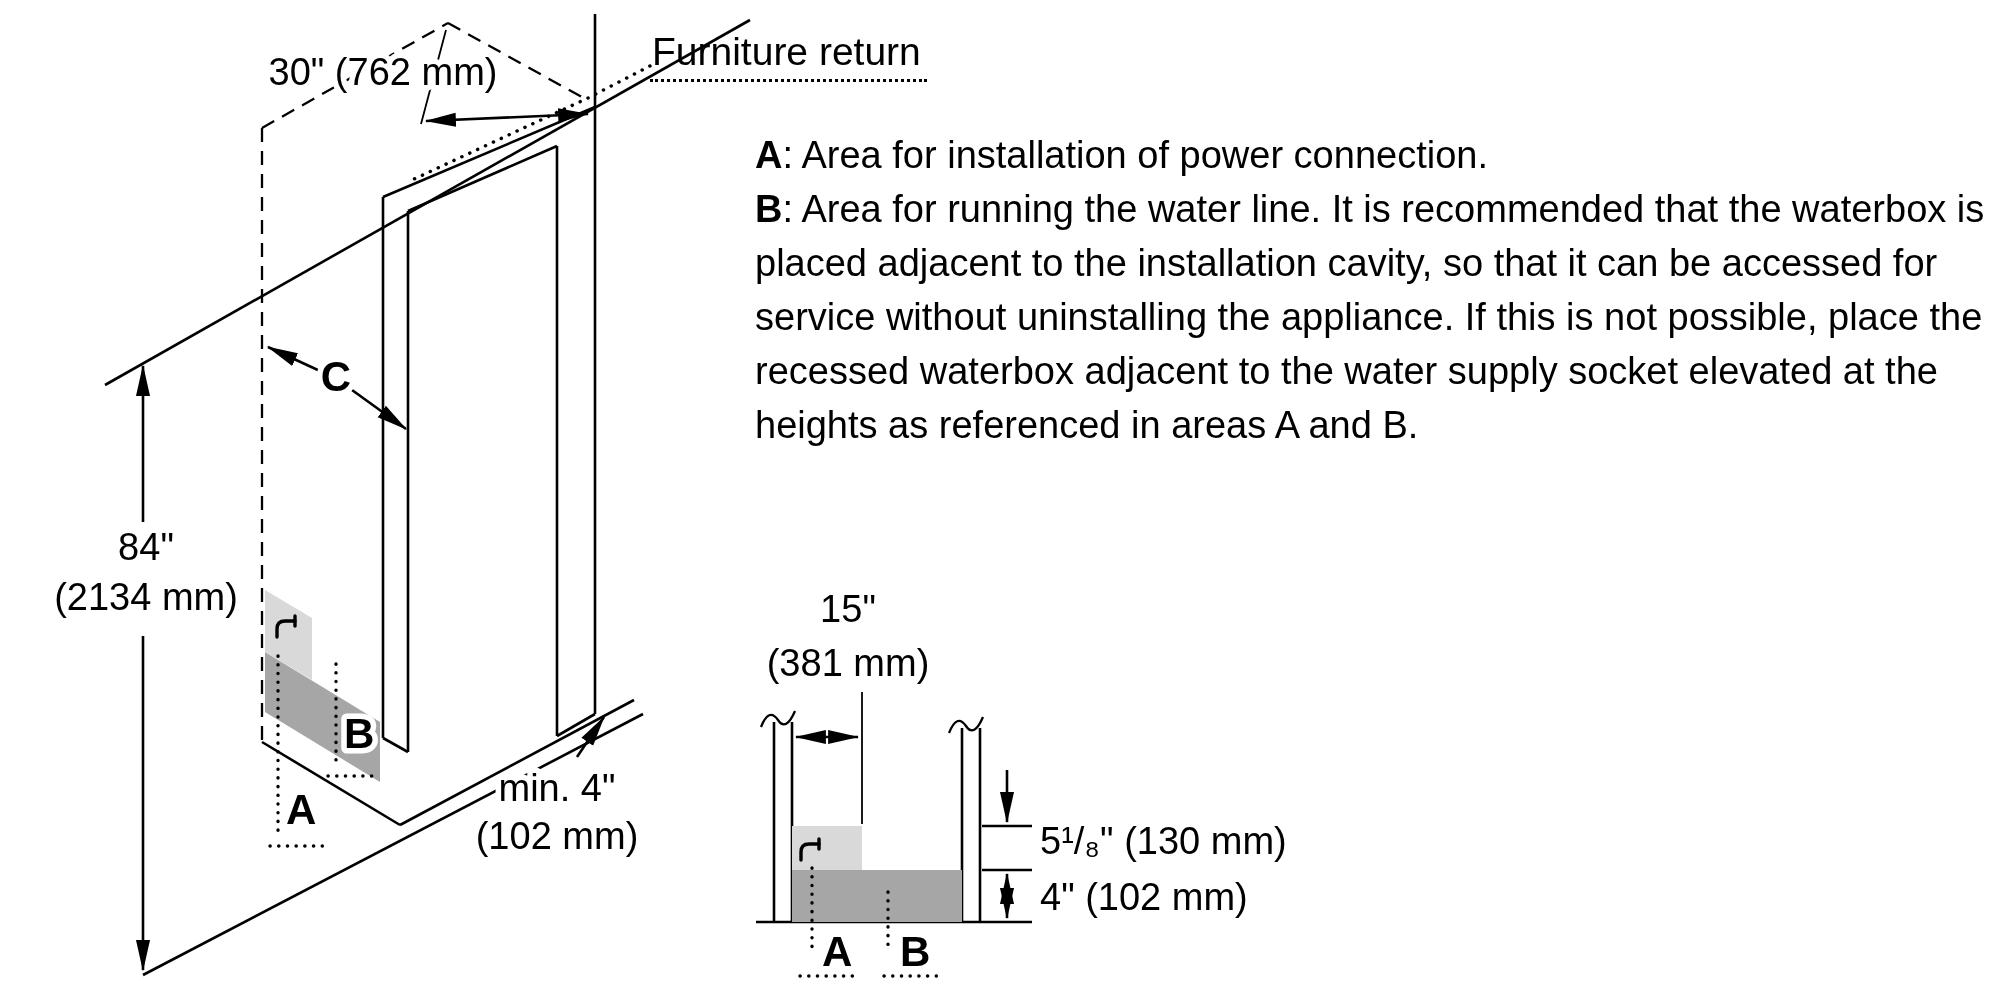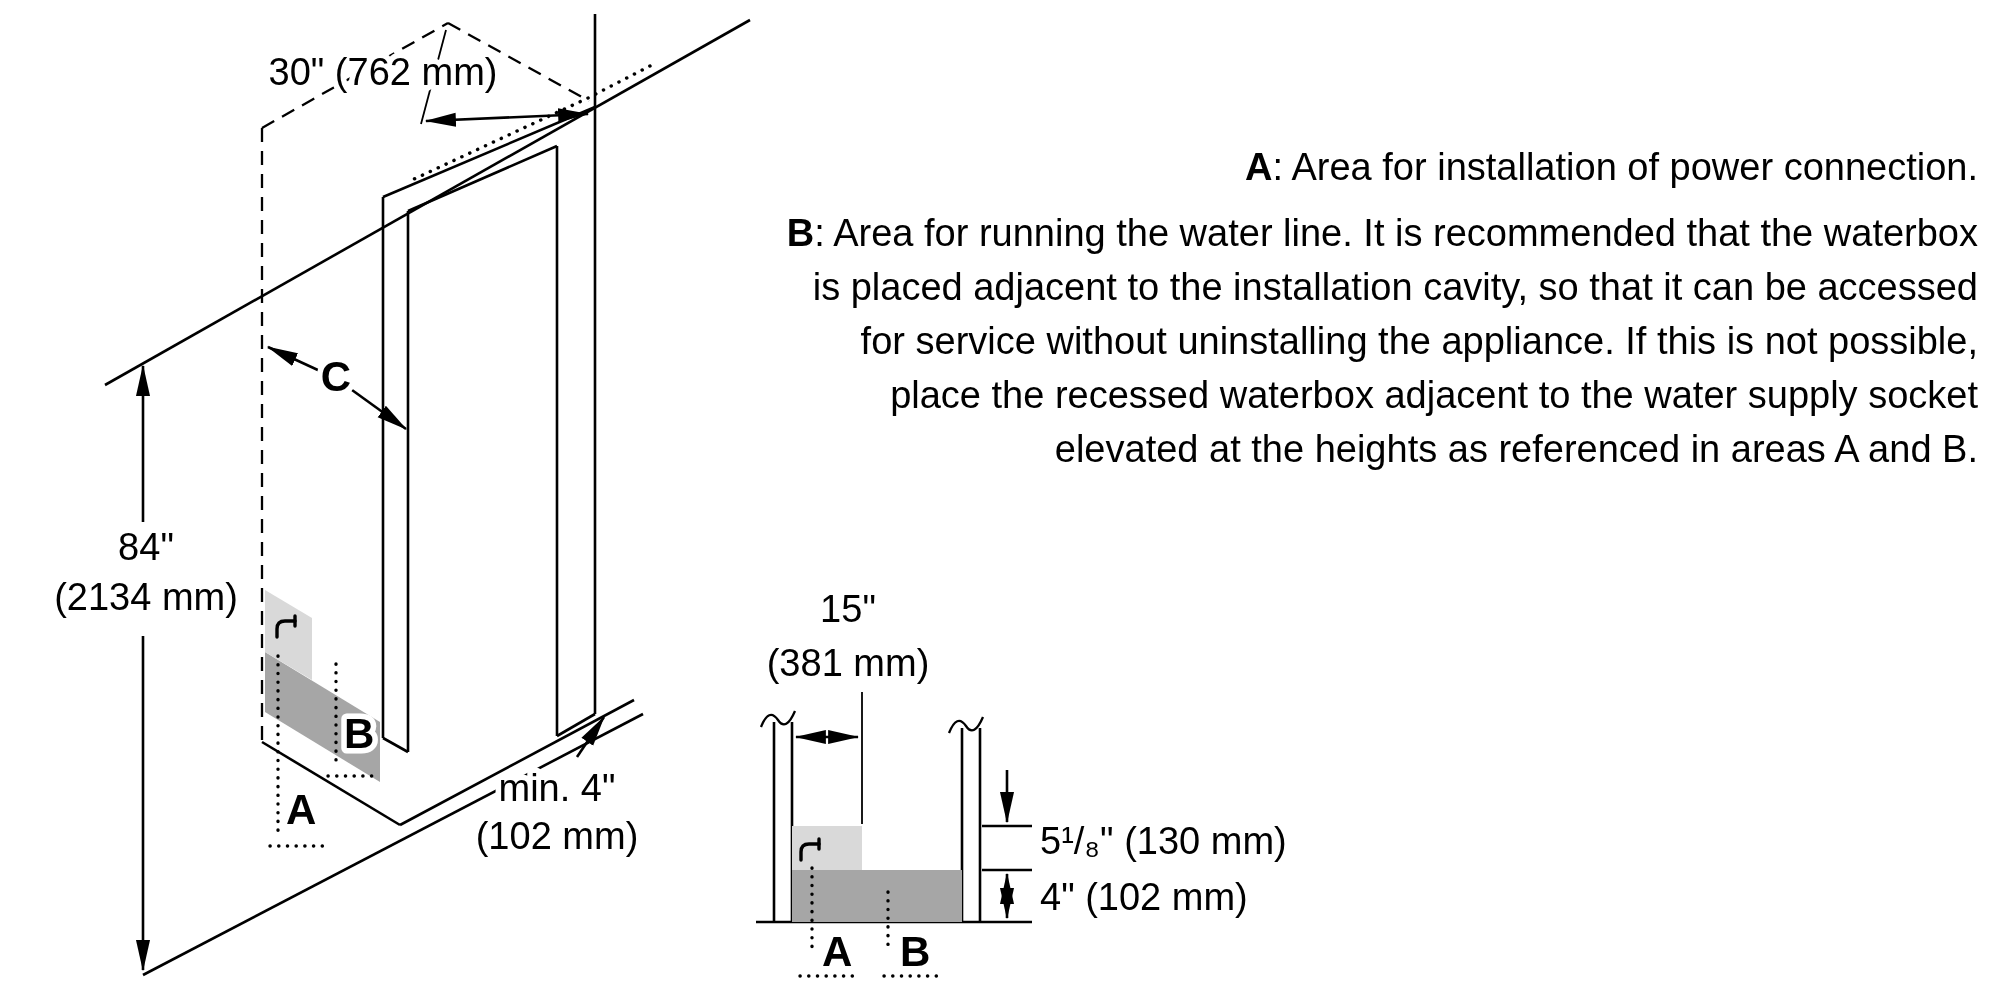--- a/index.html
+++ b/index.html
@@ -17,21 +17,21 @@
 
   
   text{font-family:"Liberation Sans",sans-serif;fill:#000;}
   .t{font-size:38px;paint-order:stroke;stroke:#fff;stroke-width:11px;stroke-linejoin:round;}
   .lbl{font-size:42px;font-weight:bold;paint-order:stroke;stroke:#fff;stroke-width:11px;stroke-linejoin:round;}
 
   
   .furniture-return{position:absolute;left:650px;top:30px;font-size:39px;line-height:44px;
         border-bottom:3px dotted #000;padding:0 6px 5px 2px;}
   .notes{position:absolute;left:755px;top:128px;width:1235px;font-size:38px;line-height:54px;}
-  .notes p{margin:12px;text-align:right;}
+  .notes p{margin:0;}
   .nk{font-weight:bold;}
 </style>
 </head>
 <body>
 
 <div class="page">
 
   <svg class="diagram-svg" viewBox="0 0 2000 1000">
     <defs>
       <marker id="arrow" viewBox="0 0 12 6" refX="11.5" refY="3" markerWidth="12" markerHeight="6" orient="auto-start-reverse">
@@ -152,19 +152,20 @@
       </g>
 
       <g>
         <line class="dot" x1="888" y1="892" x2="888" y2="950"></line>
         <text class="lbl" x="900" y="966">B</text>
         <line class="dot" x1="884" y1="976" x2="938" y2="976"></line>
       </g>
     </g>
   </svg>
 
+  <div class="furniture-return">Furniture return</div>
 
   <div class="notes">
     <p><b class="nk">A</b><span>: Area for installation of power connection.</span></p>
     <p><b class="nk">B</b><span>: Area for running the water line. It is recommended that the waterbox is placed adjacent to the installation cavity, so that it can be accessed for service without uninstalling the appliance. If this is not possible, place the recessed waterbox adjacent to the water supply socket elevated at the heights as referenced in areas A and B.</span></p>
   </div>
 
 </div>
 
 </body></html>

